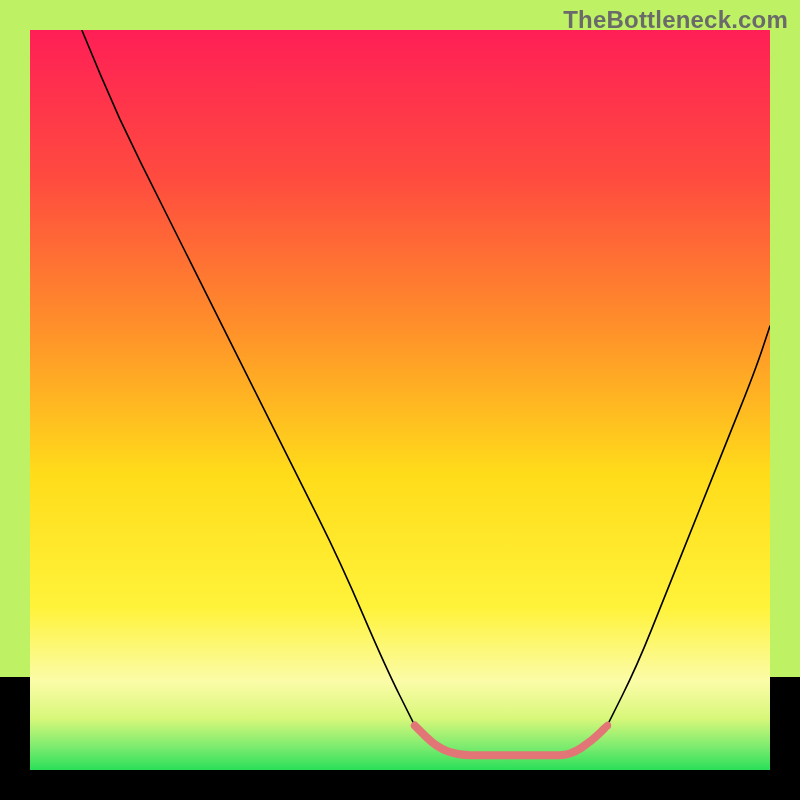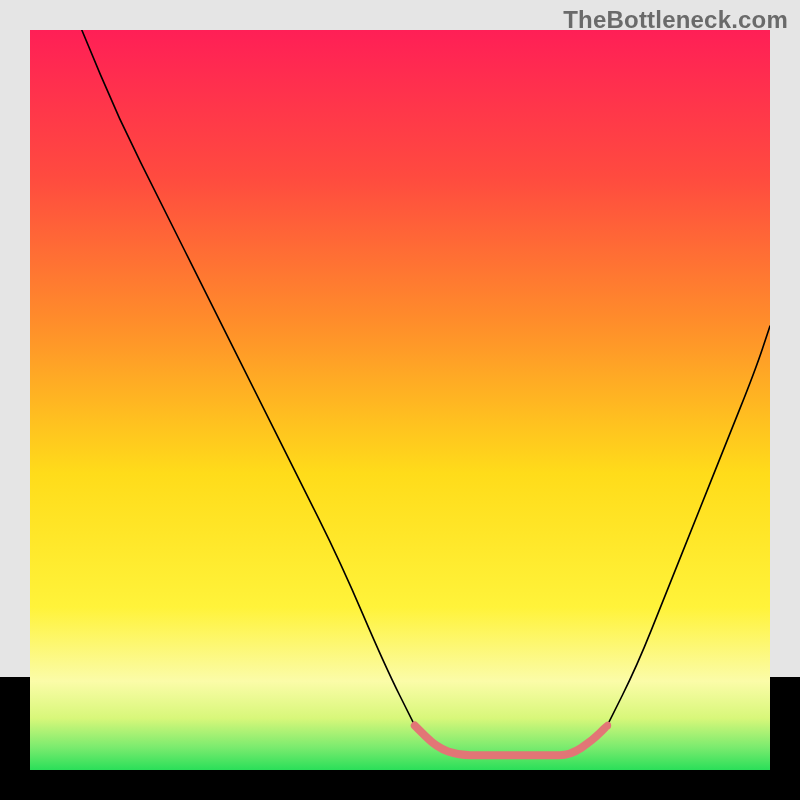--- a/index.html
+++ b/index.html
@@ -7,21 +7,21 @@
     padding: 0;
     width: 800px;
     height: 800px;
     background: #000;
     overflow: hidden;
   }
   .stage {
     position: relative;
     width: 800px;
     height: 677px;
-    background: #e5e5e5;
+    background: #bef264;
   }
   .plot {
     position: absolute;
     left: 30px;
     top: 30px;
     width: 740px;
     height: 740px;
     overflow: hidden;
   }
   .watermark {

